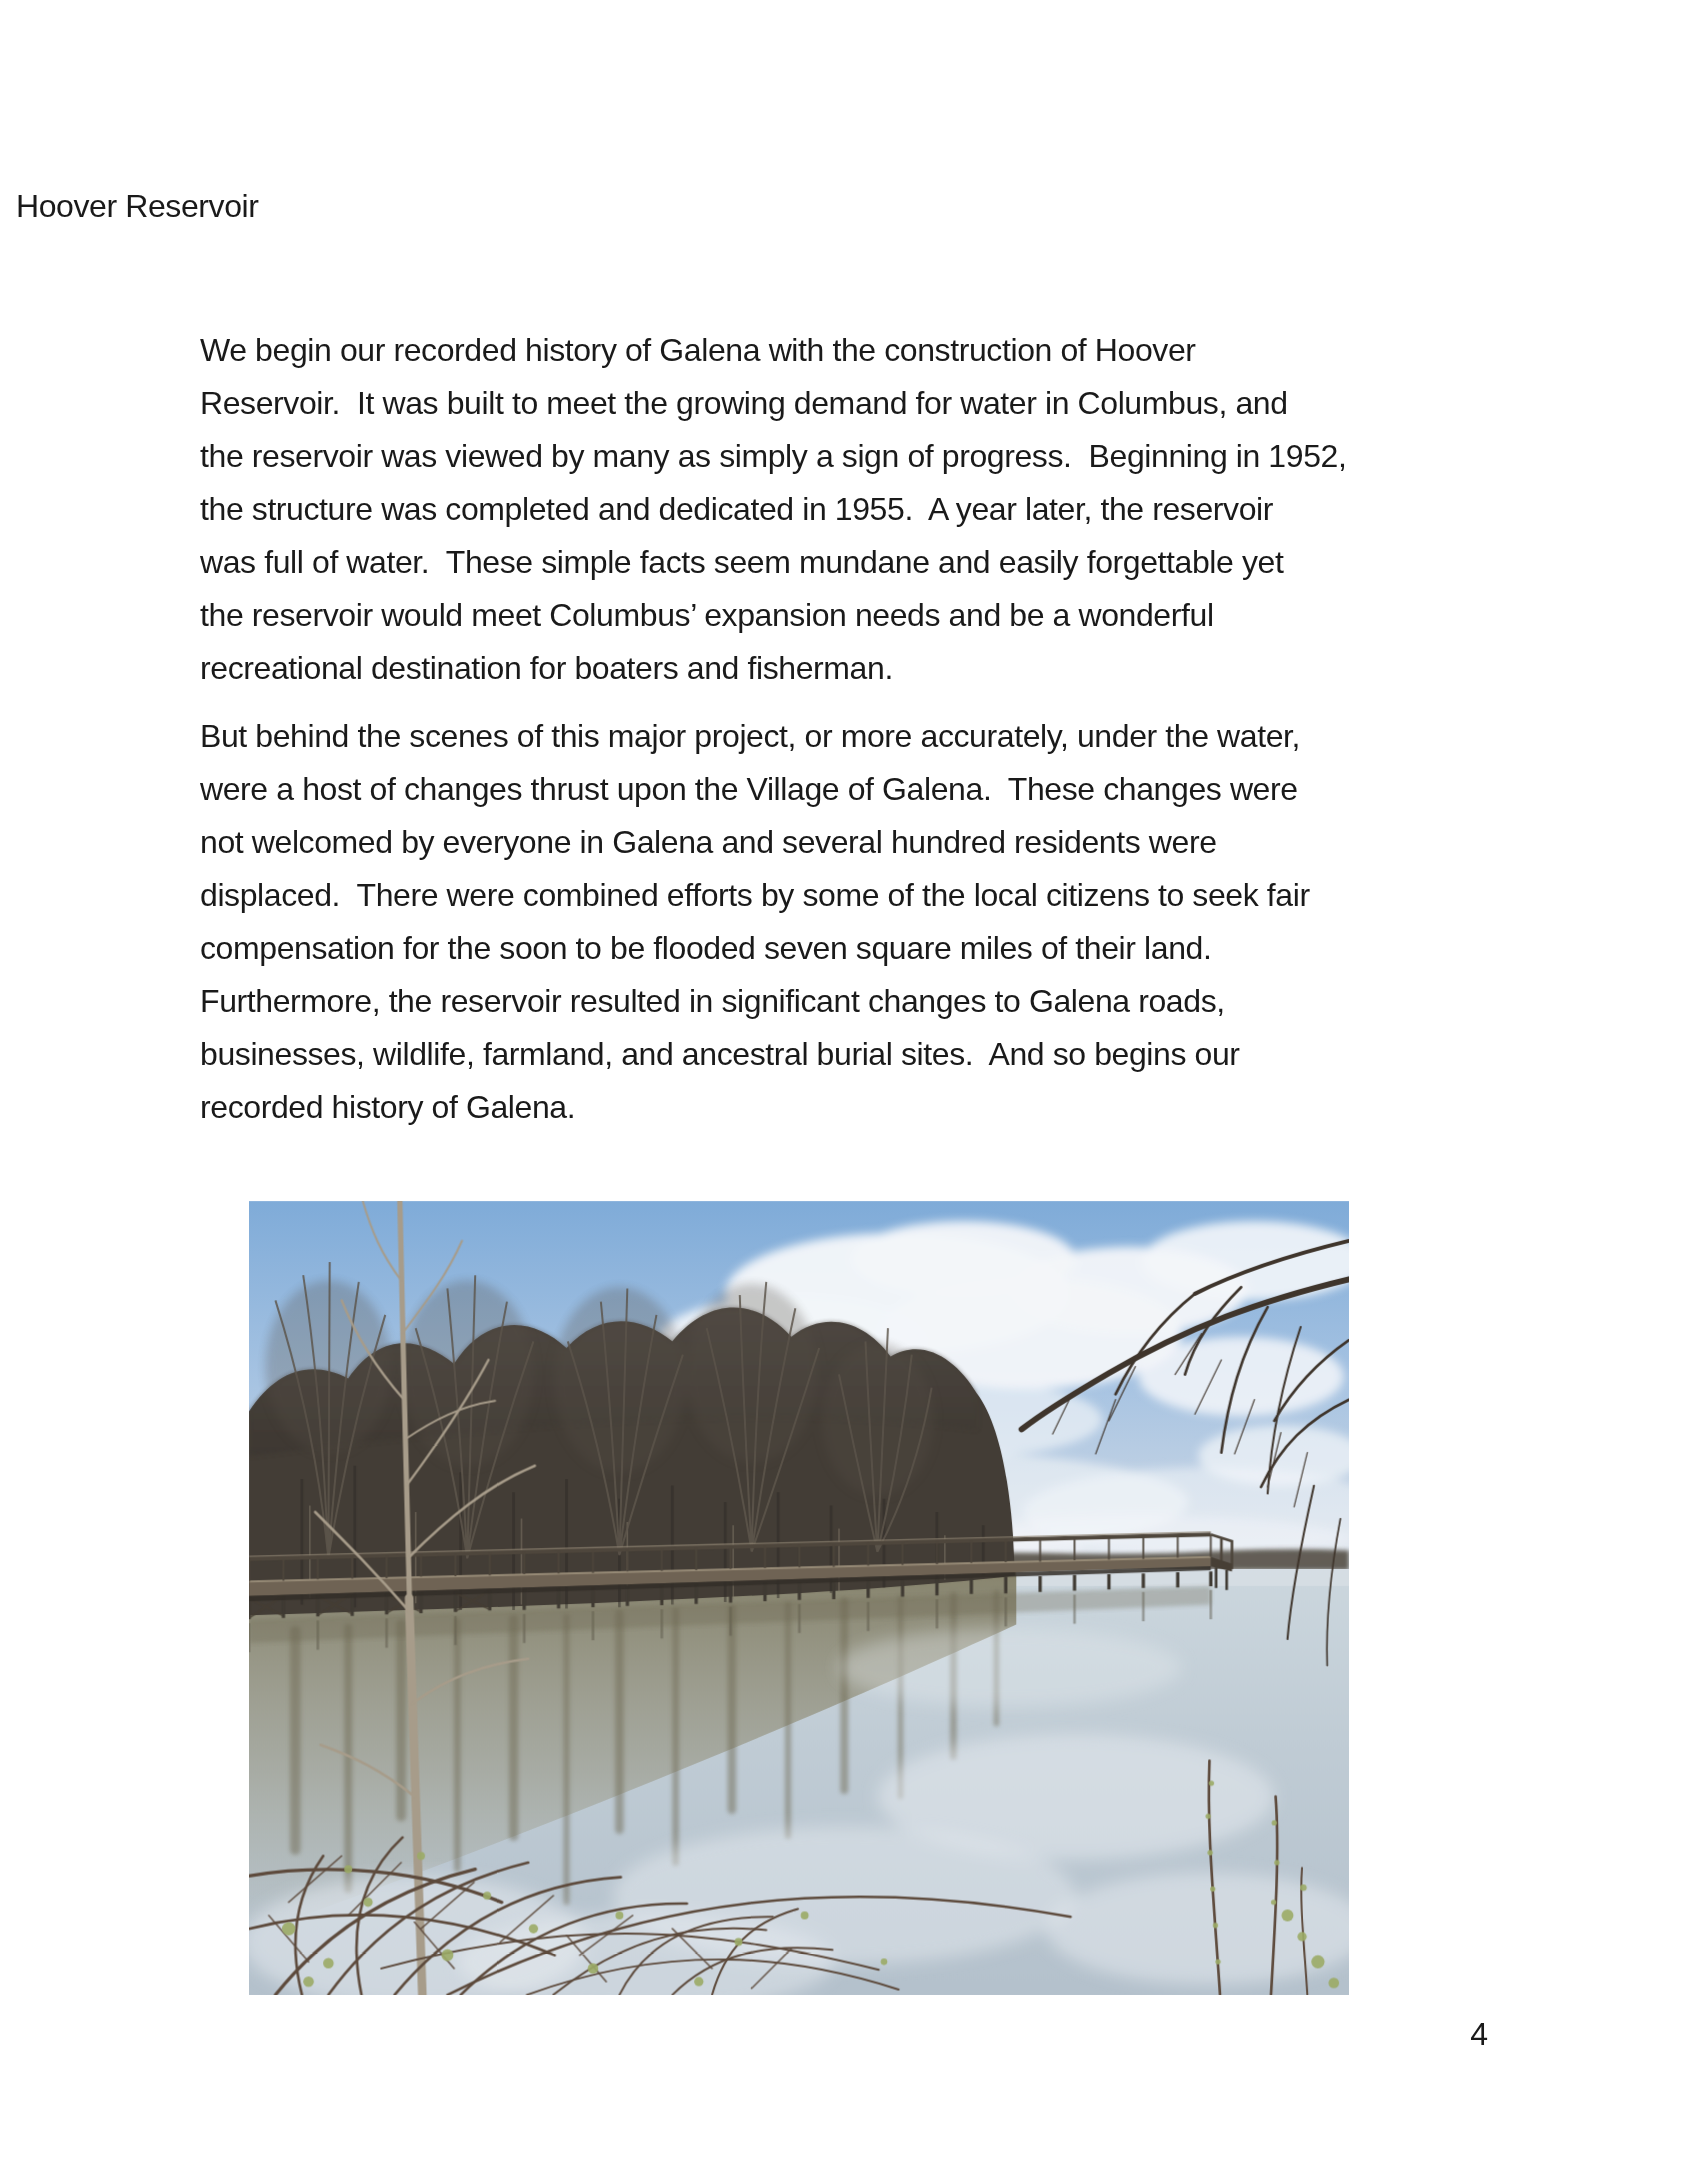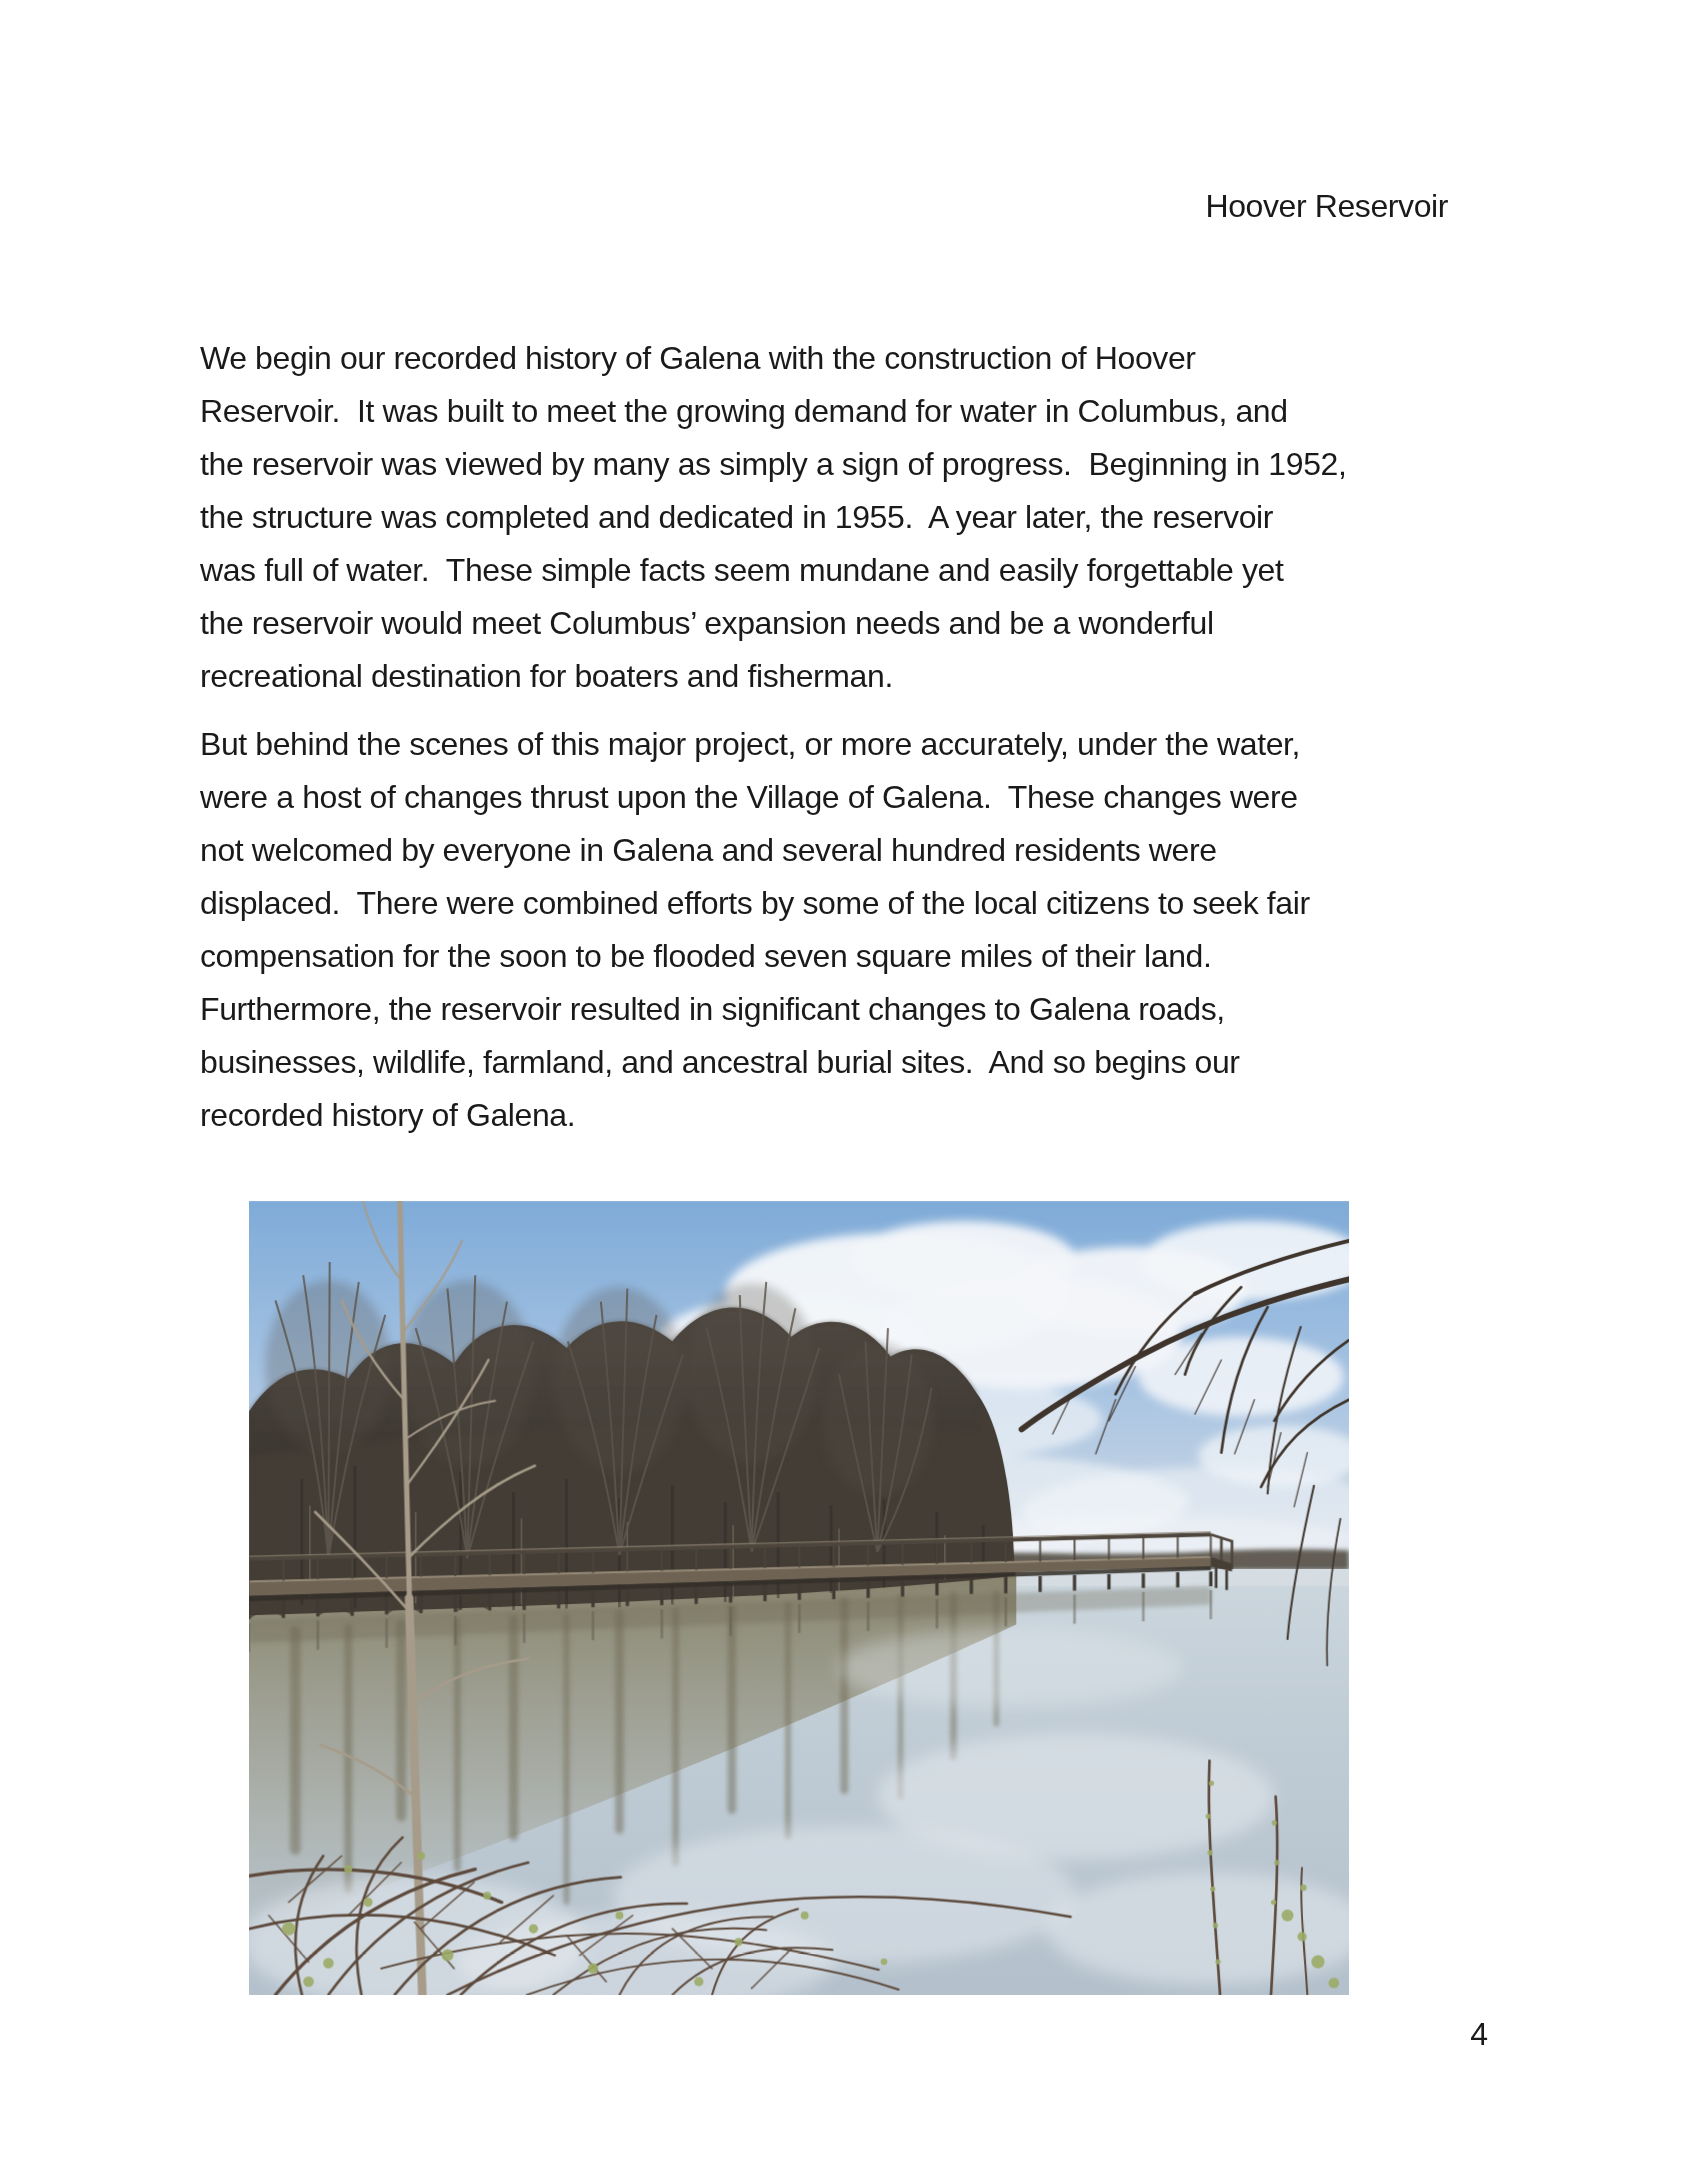--- a/index.html
+++ b/index.html
@@ -7,38 +7,38 @@
     position:relative;
     width:1687px; height:2183px;
     margin:0 auto;
     background:#ffffff;
     font-family:"Liberation Sans", sans-serif;
     color:#1a1a1a;
     overflow:hidden;
   }
   .doc-title {
     position:absolute;
-    top:180px; left:4px;
+    top:180px; left:16px;
     width:1444px;
-    text-align:right;
+    text-align:left;
     font-size:32px;
     line-height:53px;
     letter-spacing:-0.4px;
     white-space:pre;
   }
   .body-text {
     position:absolute;
     top:320px; left:200px;
     width:1462px;
     font-size:32px;
     line-height:53px;
     letter-spacing:-0.4px;
   }
   .para {
-    margin:12px 0 15px 0;
+    margin:4px 0 15px 0;
     white-space:pre-wrap;
   }
   .photo-frame {
     position:absolute;
     left:249px; top:1201px;
     width:1100px; height:794px;
   }
   .photo-frame svg { display:block; width:100%; height:100%; }
   .page-number {
     position:absolute;

